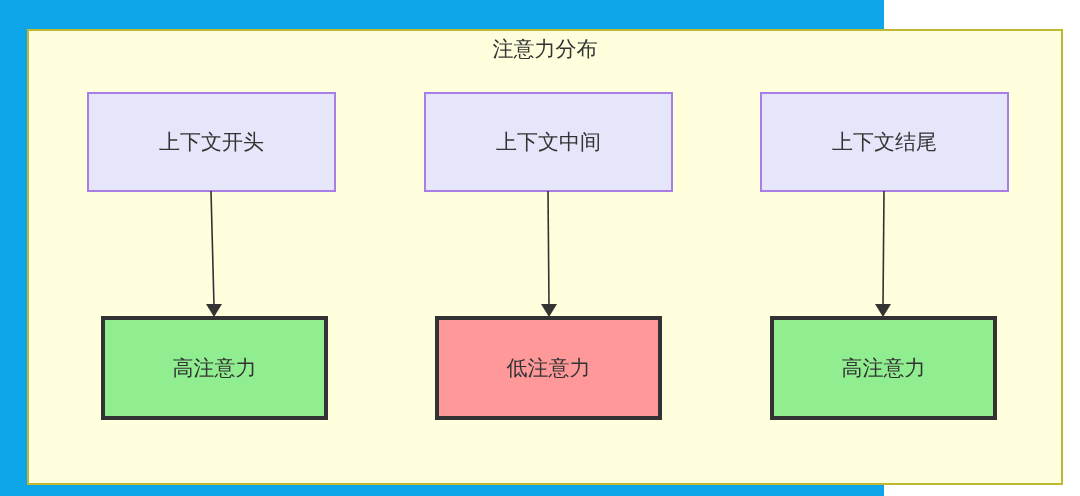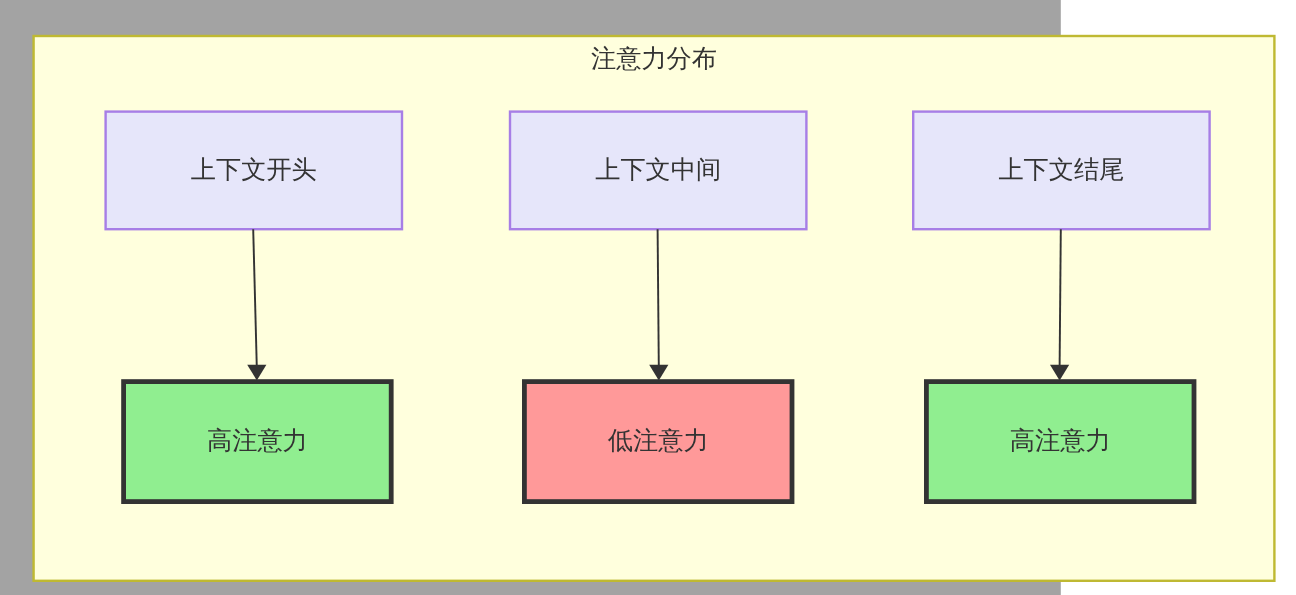--- a/index.html
+++ b/index.html
@@ -10,21 +10,21 @@
   body {
     width: 1080px;
     height: 496px;
     font-family: "Liberation Sans", "DejaVu Sans", sans-serif;
     overflow: hidden;
   }
   #diagram-root {
     position: relative;
     width: 884px;
     height: 496px;
-    background: #a3a3a3;
+    background: #0ea5e9;
   }
   svg#flow {
     display: block;
     width: 1080px;
     height: 496px;
   }
   .cluster-rect {
     fill: #ffffdd;
     stroke: #bfb932;
     stroke-width: 2px;

